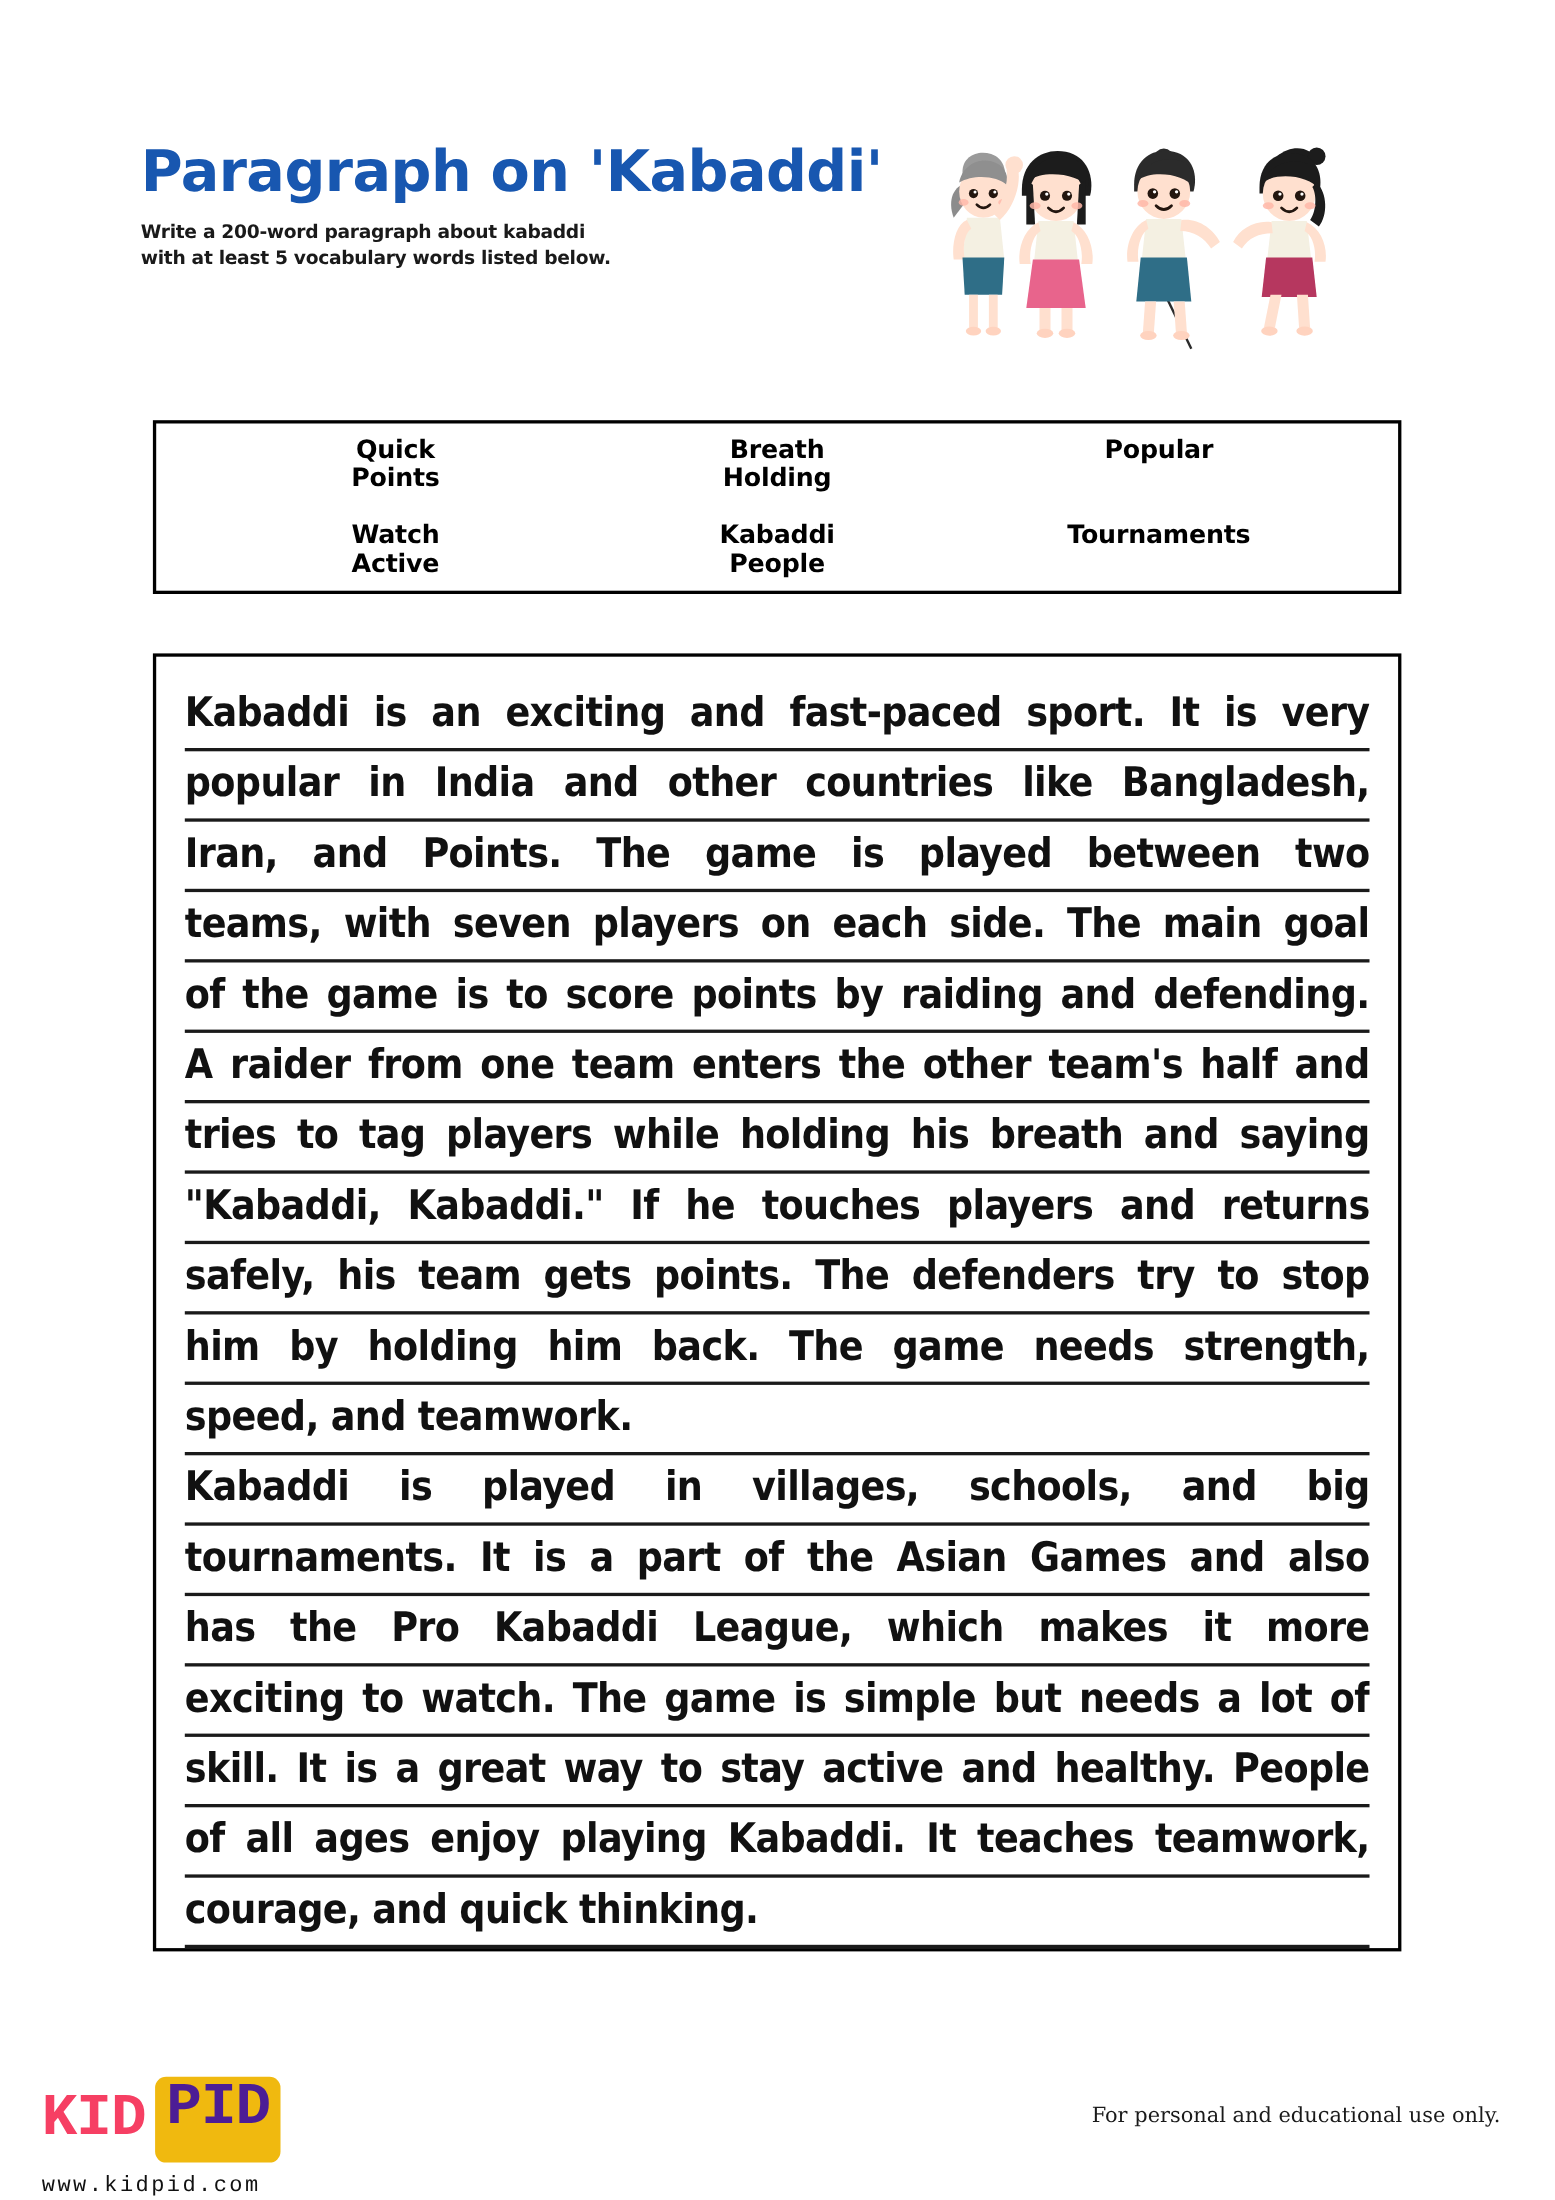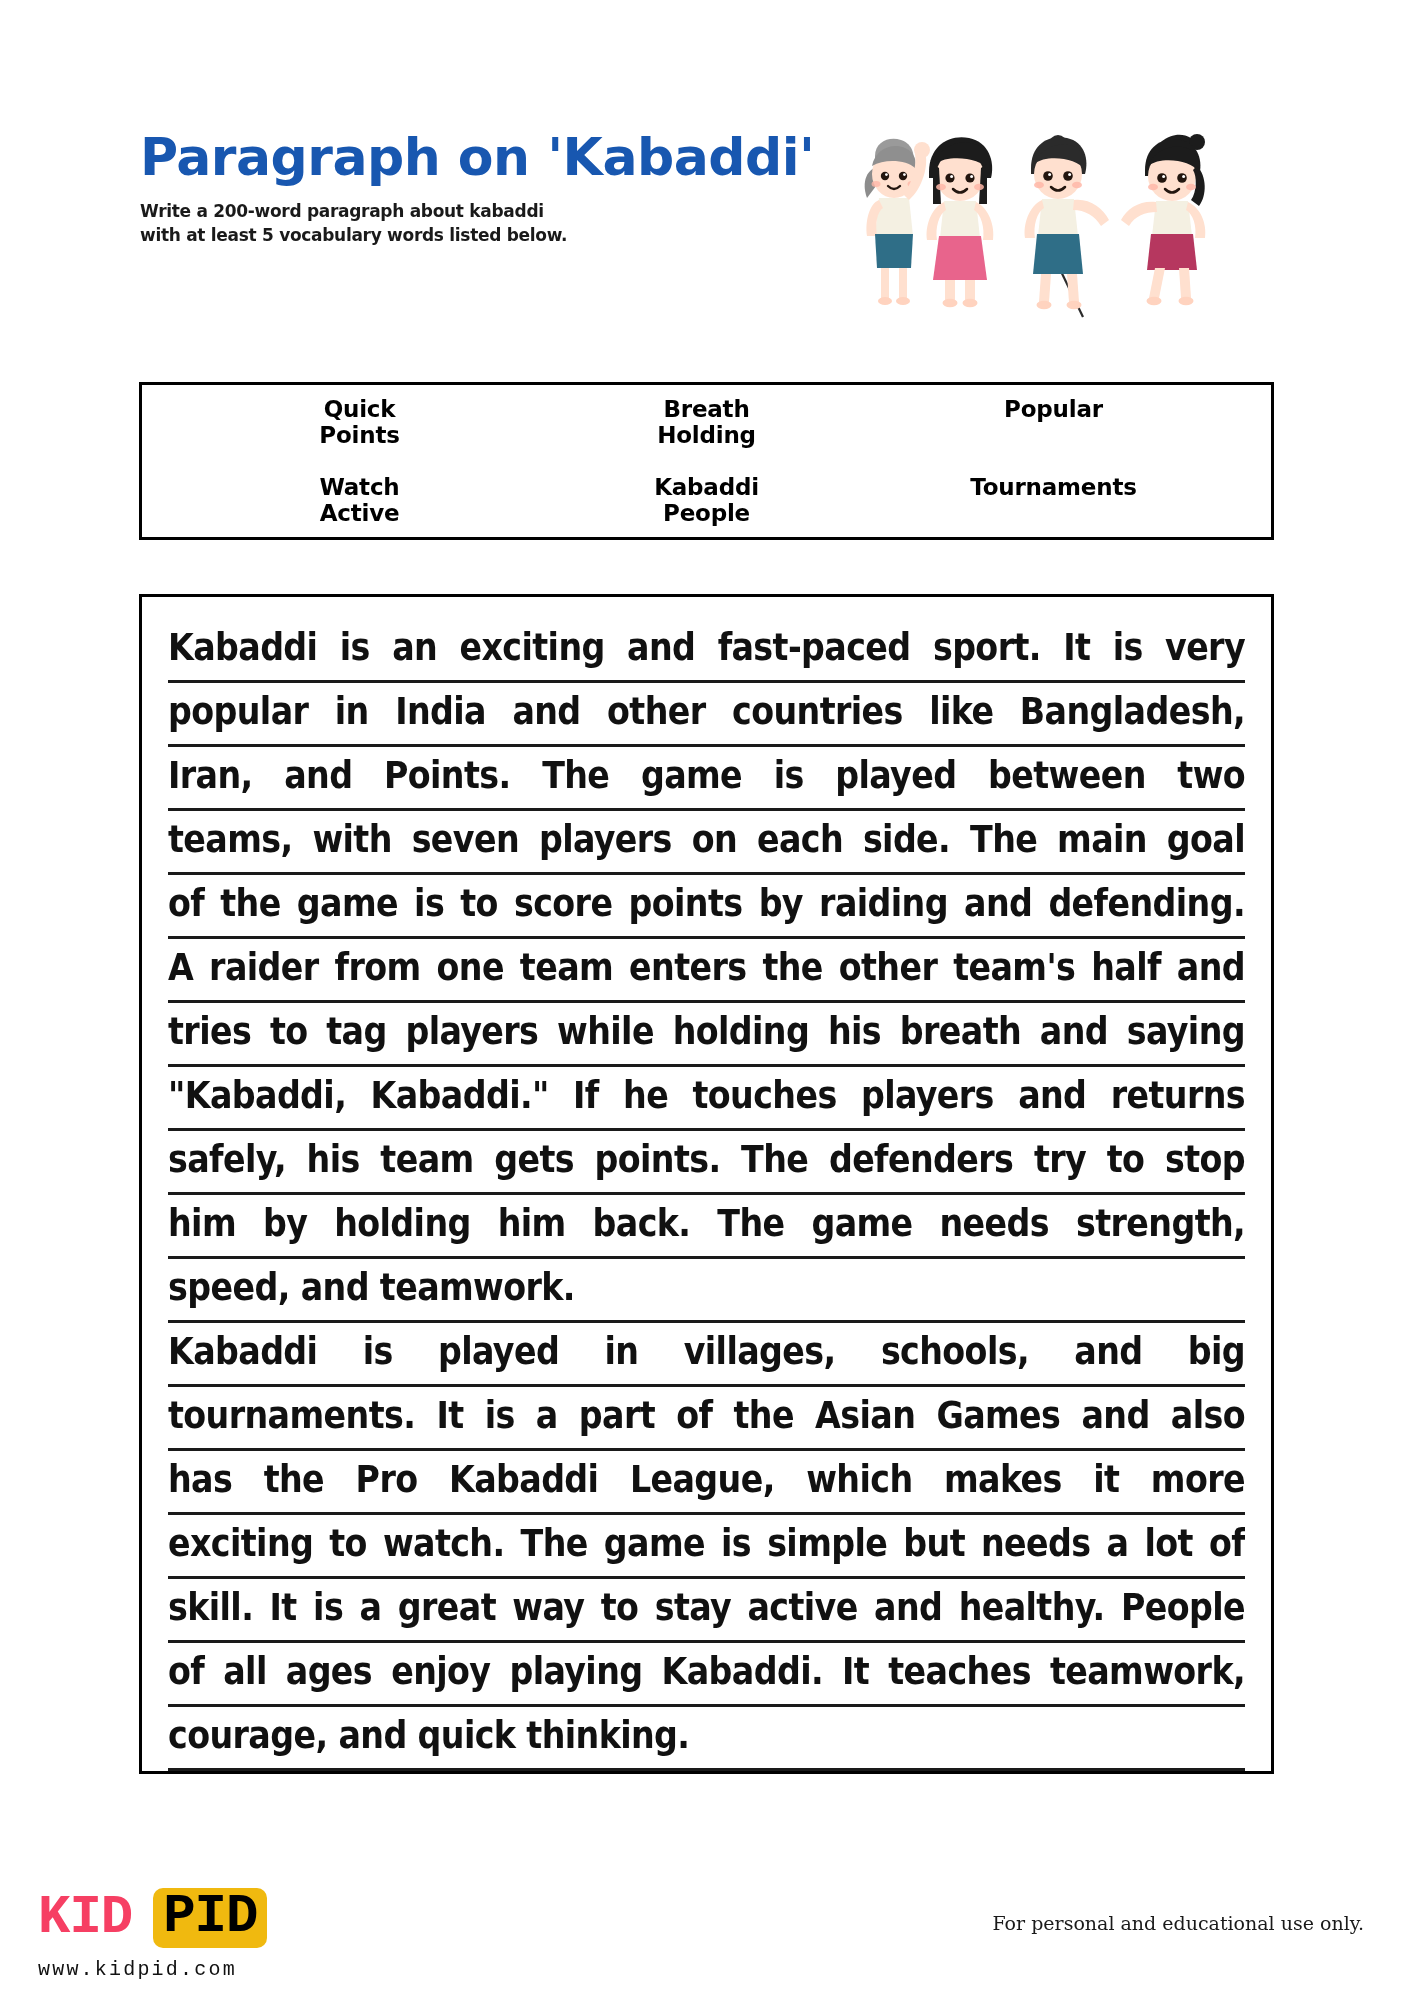--- a/index.html
+++ b/index.html
@@ -17,21 +17,21 @@
 
   .page {
     position: absolute;
     inset: 0;
     background: #ffffff;
   }
 
   
   .header {
     position: absolute;
-    left: 140px;
+    left: 128px;
     top: 130px;
     width: 1130px;
   }
   .title {
     font-family: "DejaVu Sans", sans-serif;
     font-size: 52px;
     font-weight: 700;
     color: #1857b0;
     letter-spacing: -0.5px;
     line-height: 1.05;
@@ -138,25 +138,25 @@
     font-family: Liberation Mono, monospace;
     font-weight: 700;
     font-size: 54px;
     line-height: 1;
     letter-spacing: -1px;
   }
   .logo-kid {
     color: #f63f63;
   }
   .logo-pid {
-    color: #000000;
+    color: #4c1d95;
     background: #f0b90f;
     border-radius: 10px;
-    padding: 2px 10px 4px 10px;
-    margin-left: 21px;
+    padding: 2px 10px 22px 10px;
+    margin-left: 9px;
   }
   .logo-url {
     font-family: Liberation Mono, monospace;
     font-size: 20px;
     color: #111;
     letter-spacing: 2.2px;
     margin-top: 10px;
   }
 
   .footer-note {

